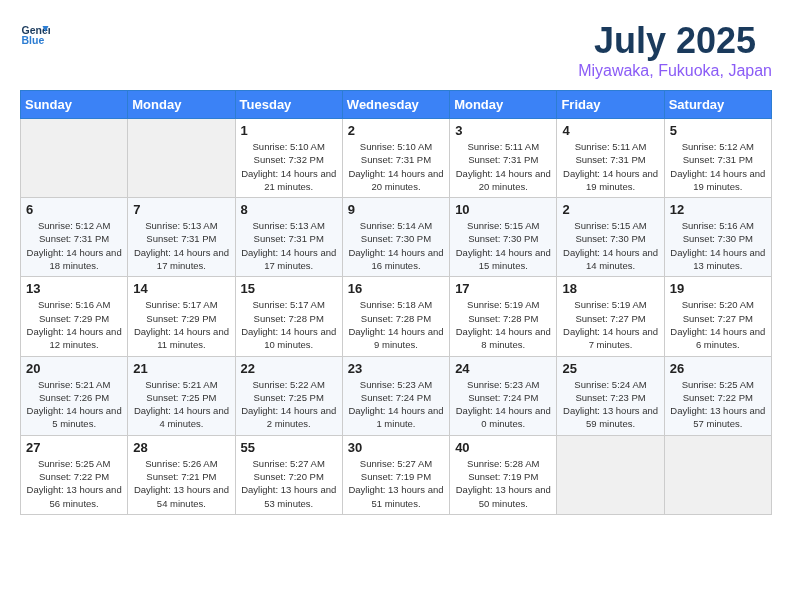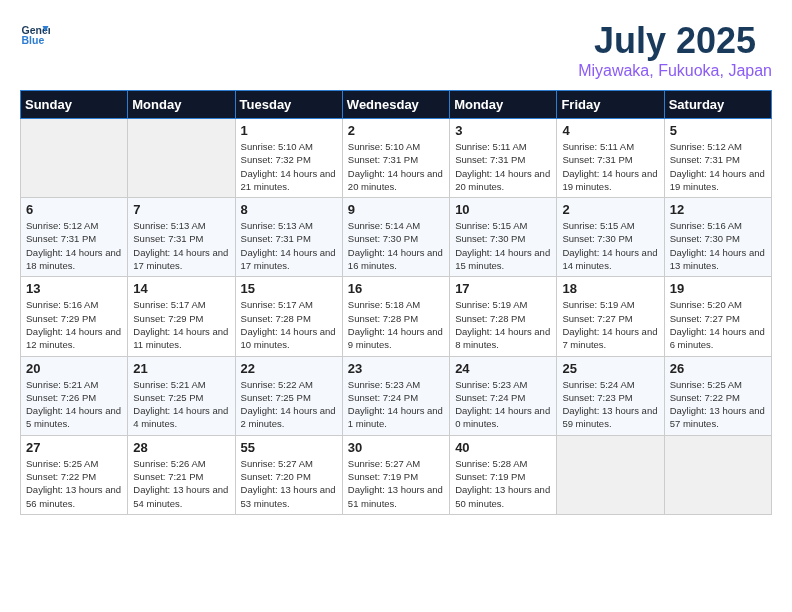--- a/index.html
+++ b/index.html
@@ -36,21 +36,21 @@
     .location {
       font-size: 16px;
       color: #8b5cf6;
     }
     .calendar {
       width: 100%;
       border-collapse: collapse;
       border: 1px solid #ccc;
     }
     .calendar th {
-      background-color: #0f172a;
+      background-color: #3b82f6;
       color: #fff;
       font-size: 13px;
       font-weight: bold;
       padding: 6px 4px;
       text-align: left;
       border: 1px solid #2d7dd2;
     }
     .calendar td {
       border: 1px solid #ccc;
       vertical-align: top;
@@ -67,20 +67,21 @@
     .day-num {
       font-size: 13px;
       font-weight: bold;
       color: #222;
       margin-bottom: 2px;
     }
     .day-info {
       font-size: 9.5px;
       line-height: 1.4;
       color: #333;
+      text-align: center;
     }
     tr:nth-child(even) td {
       background: #f5f8fc;
     }
     tr:nth-child(odd) td {
       background: #fff;
     }
     .calendar tr td.empty {
       background: #f0f0f0;
     }

